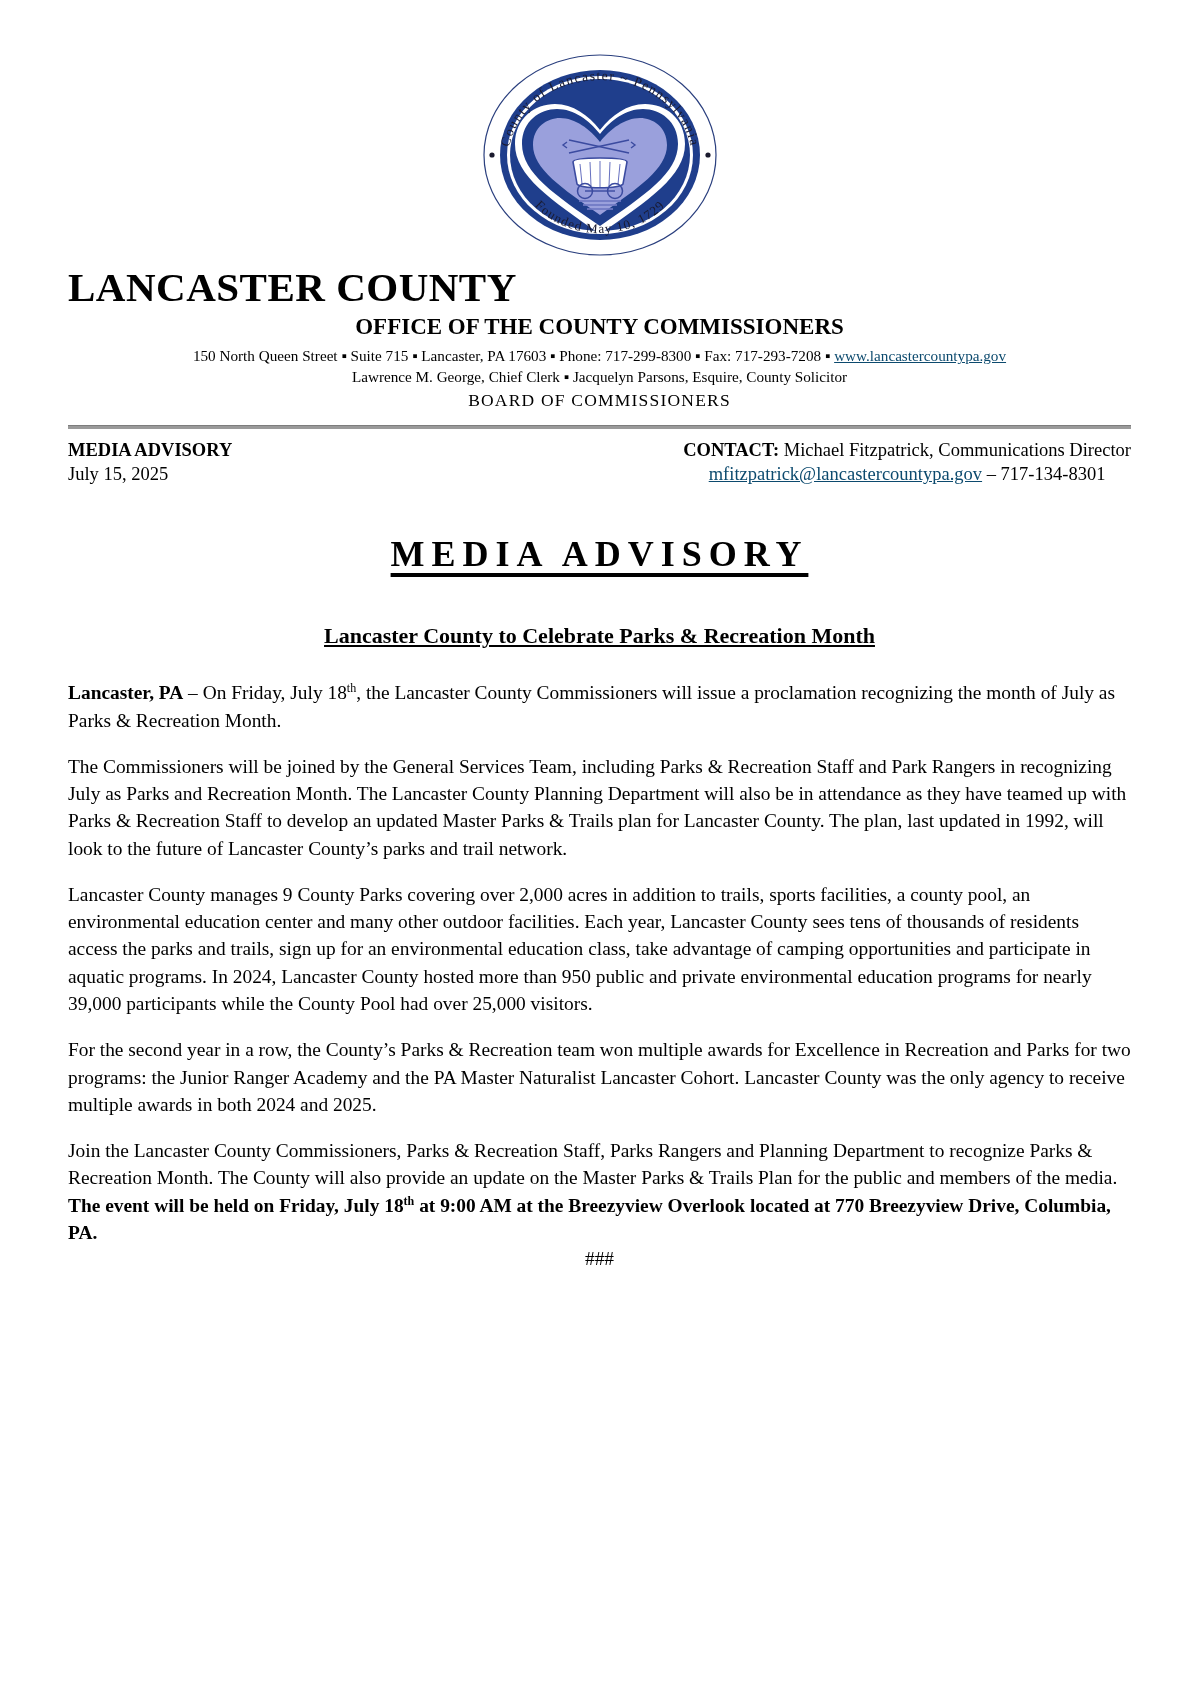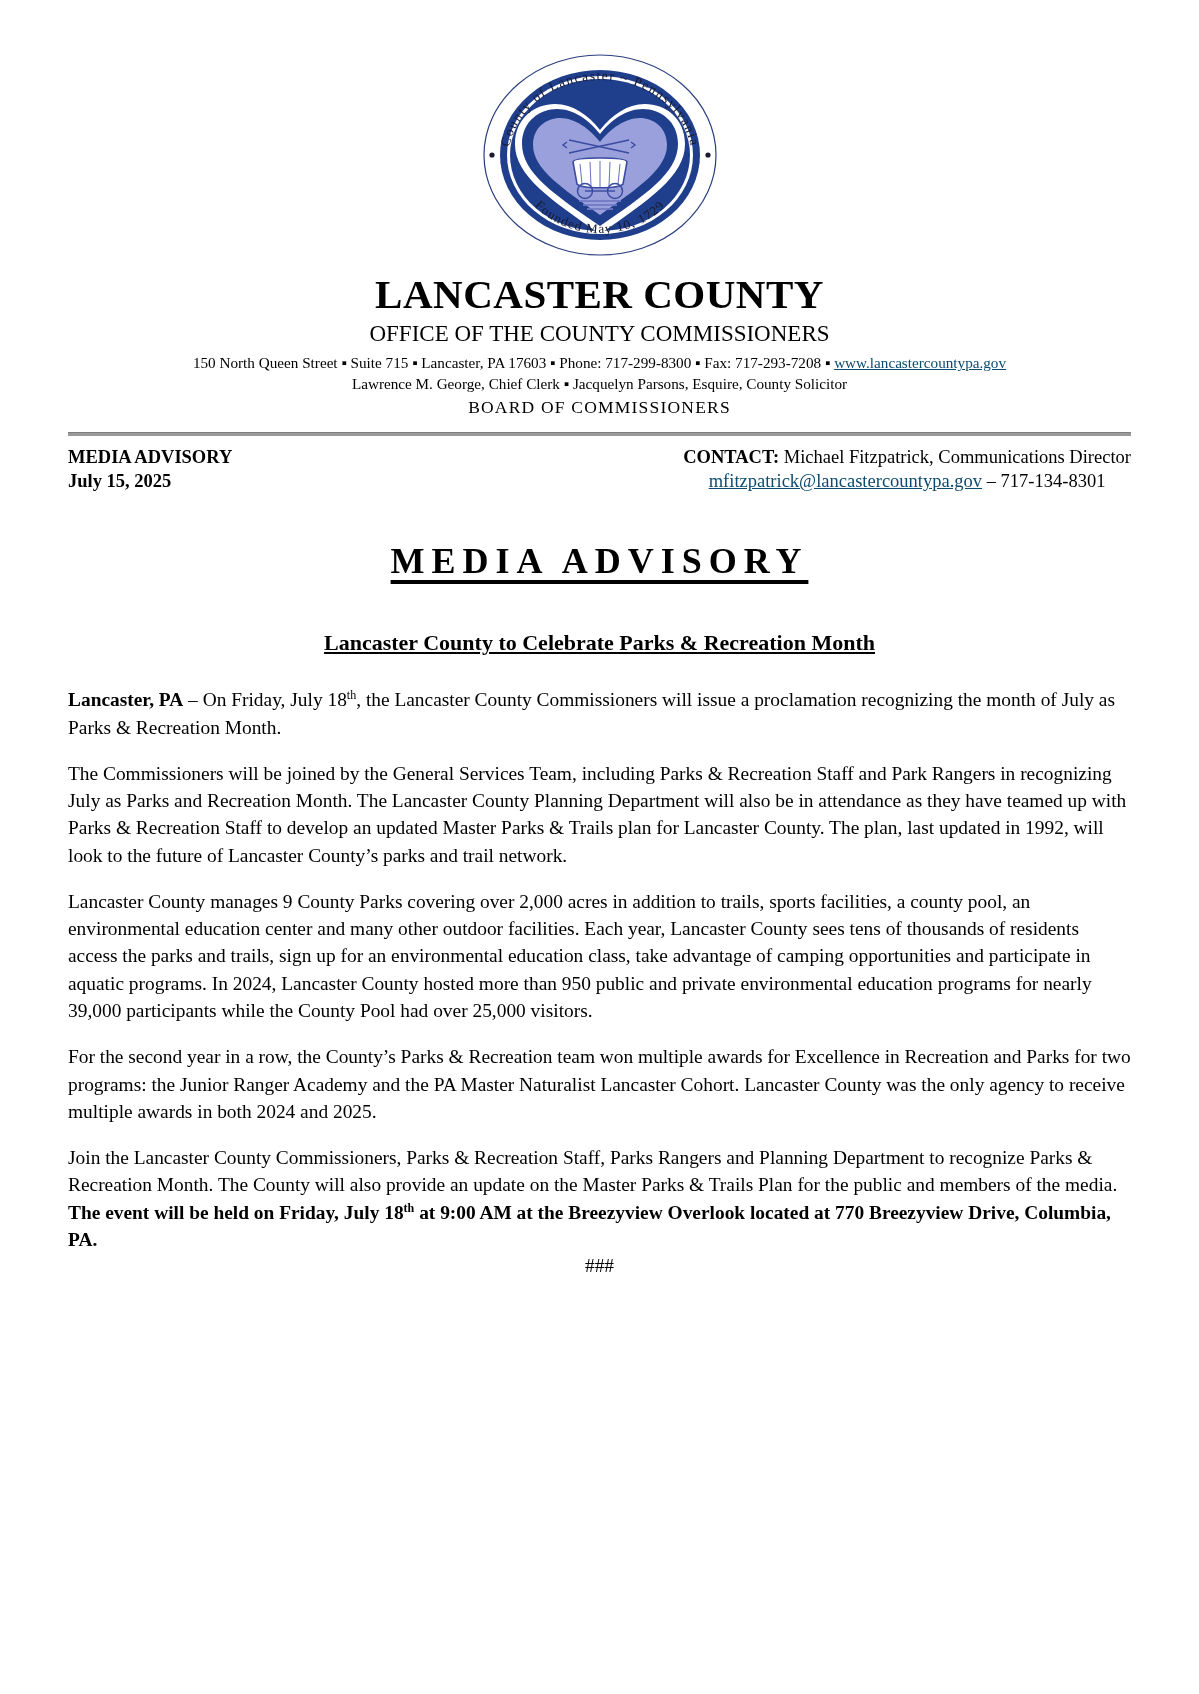--- a/index.html
+++ b/index.html
@@ -31,31 +31,31 @@
   }
   .seal {
     width: 238px;
     height: 205px;
     position: relative;
   }
   .seal svg { display: block; }
 
   
   .lh-title {
-    text-align: center;
+    text-align: left;
     font-size: 41px;
     font-weight: bold;
     letter-spacing: 0.5px;
     line-height: 1.05;
-    margin-top: 16px;
+    margin-top: 9px;
   }
   .lh-sub {
     text-align: center;
     font-size: 23px;
-    font-weight: normal;
+    font-weight: bold;
     line-height: 1.15;
     margin-top: 5px;
   }
   .lh-line {
     text-align: center;
     font-size: 15.2px;
     line-height: 1.35;
     margin-top: 6px;
     white-space: nowrap;
   }
@@ -91,21 +91,21 @@
   
   .meta {
     display: flex;
     justify-content: space-between;
     align-items: flex-start;
     margin-top: 9px;
     font-size: 18.5px;
     line-height: 1.32;
   }
   .meta-left .ml-1 { font-weight: bold; }
-  .meta-left .ml-2 { font-weight: bold; }
+  .meta-left .ml-2 { font-weight: normal; }
   .meta-right { text-align: center; }
   .meta-right b { font-weight: bold; }
 
   
   .adv-head {
     text-align: center;
     font-size: 36px;
     font-weight: bold;
     letter-spacing: 7px;
     margin-top: 47px;

